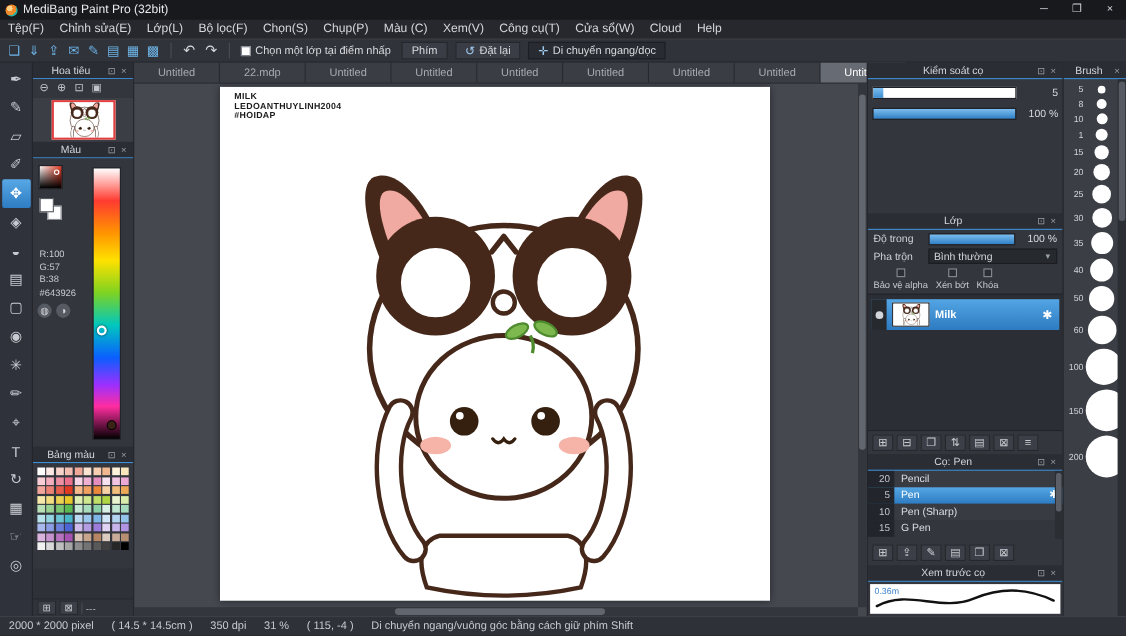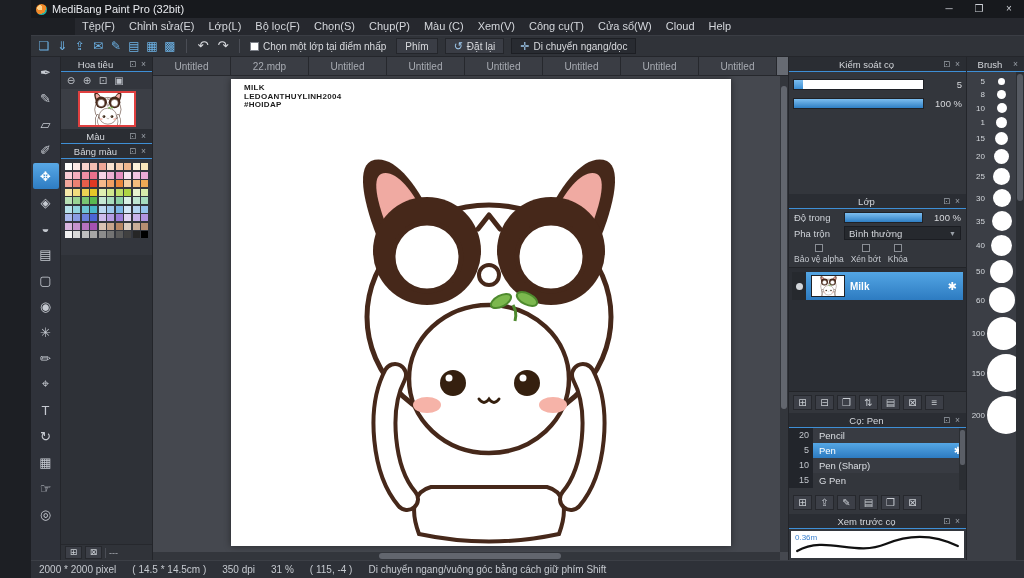--- a/index.html
+++ b/index.html
@@ -1,28 +1,28 @@
 <!DOCTYPE html>
 <html><head>
 <meta charset="utf-8">
 <style>
   * { box-sizing: border-box; margin: 0; padding: 0; }
   html,body { width:1024px; height:578px; overflow:hidden; }
   body { font-family:"Liberation Sans","DejaVu Sans",sans-serif; background:#1d1f24; color:#d8dade; font-size:11px; user-select:none; }
-  .app { position:relative; width:1024px; height:578px; display:flex; flex-direction:column;padding-left:31px; }
+  .app { position:relative; width:1024px; height:578px; display:flex; flex-direction:column; }
 
   
   .titlebar { height:18px; background:#17191d; display:flex; align-items:center; gap:5px; padding-left:5px; flex:none; }
   .app-logo { width:11px; height:11px; border-radius:50%; background:radial-gradient(circle at 35% 35%, #ffd28a 0 25%, #f08a2a 26% 60%, #2ab0a0 61% 100%); flex:none; }
   .title-text { font-size:11px; color:#e8eaee; }
   .win-controls { margin-left:auto; display:flex; }
   .win-btn { width:30px; height:18px; text-align:center; line-height:17px; font-size:10px; color:#cfd2d8; }
 
   
-  .menubar { height:17px; background:#26282e; display:flex; align-items:center; flex:none;margin-left:44px; }
+  .menubar { height:17px; background:#26282e; display:flex; align-items:center; flex:none; }
   .menu-item { padding:0 7px; font-size:11px; color:#d4d7dc; line-height:17px; white-space:nowrap; }
 
   
   .toolbar { height:22px; background:#303339; border-top:1px solid #3a3d44; border-bottom:1px solid #24262b; display:flex; align-items:center; padding:0 4px; gap:2px; flex:none; }
   .tbtn { width:18px; height:17px; color:#6db4e8; font-size:12px; line-height:16px; text-align:center; }
   .tbtn.gray { color:#d8dade; font-size:13px; }
   .sep { width:1px; height:14px; background:#4a4d55; margin:0 5px; flex:none; }
   .chk-main { display:flex; align-items:center; gap:4px; font-size:10px; color:#d8dade; padding:0 3px; }
   .chkbox { width:9px; height:9px; background:#fff; border:1px solid #7d8189; flex:none; }
   .btn { height:16px; background:#3a3d45; border:1px solid #24262b; color:#d8dade; font-size:10px; padding:0 8px; display:flex; align-items:center; gap:4px; margin-left:5px; white-space:nowrap; }
@@ -356,20 +356,42 @@
           <svg viewBox="0 0 500 467" preserveAspectRatio="xMidYMid slice">
               <use href="#cat-art"></use>
             </svg>
         </div>
       </div>
 
       <div class="panel-header">
         <span class="ph-title">Màu</span>
         <span class="ph-icon">⊡</span>
         <span class="ph-icon">×</span>
+      </div>
+      <div class="color-body">
+        <div class="cur-color">
+          <span class="cur-marker"></span>
+        </div>
+        <div class="fgbg">
+          <span class="back"></span>
+          <span class="front"></span>
+        </div>
+        <div class="rgb-line" style="top:82px">R:100</div>
+        <div class="rgb-line" style="top:93px">G:57</div>
+        <div class="rgb-line" style="top:104px">B:38</div>
+        <div class="hex-line">#643926</div>
+        <div class="color-btns">
+
+        <span class="cbtn">◍</span>
+            <span class="cbtn">◑</span>
+          </div>
+        <div class="hue-bar">
+          <span class="hue-ring"></span>
+          <span class="hue-dot"></span>
+        </div>
       </div>
 
       <div class="panel-header">
         <span class="ph-title">Bảng màu</span>
         <span class="ph-icon">⊡</span>
         <span class="ph-icon">×</span>
       </div>
       <div class="palette-grid">
 
       <span class="sw" style="background-color: rgb(255, 255, 255);"></span>

